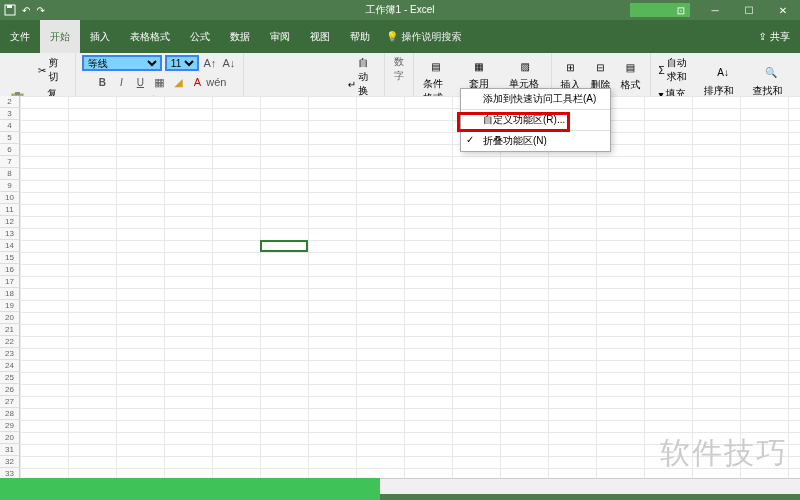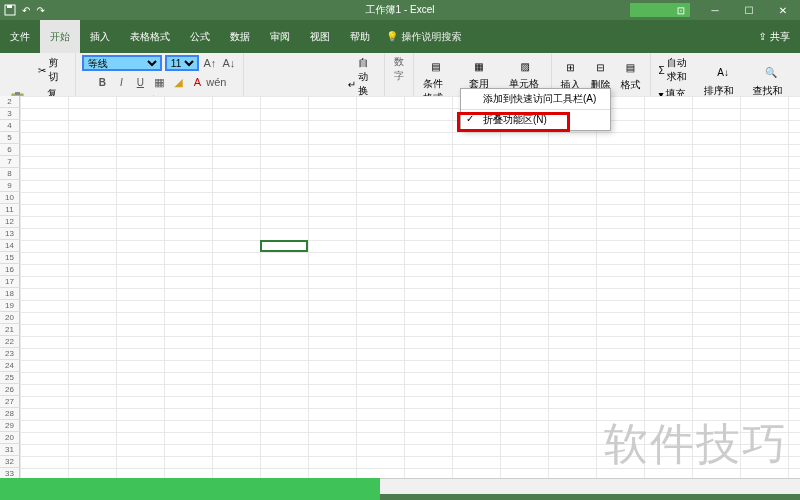--- a/index.html
+++ b/index.html
@@ -33,21 +33,21 @@
 .ctxmenu{position:absolute;background:#fff;border:1px solid #aaa;box-shadow:2px 2px 6px rgba(0,0,0,.2);padding:0;z-index:10}
 .ctxmenu .mi{padding:3px 14px 3px 22px;font-size:10px;cursor:pointer;position:relative;white-space:nowrap}
 .ctxmenu .mi.sep{border-bottom:1px solid #ddd}
 .ctxmenu .mi .chk{position:absolute;left:5px}
 .highlight{border:3px solid #d00;position:absolute;z-index:11;pointer-events:none}
 .sheettabs{position:absolute;bottom:6px;left:0;right:0;height:16px;background:#f0f0f0;border-top:1px solid #ccc;display:flex;align-items:center;padding-left:20px;gap:6px}
 .sheettabs .sh{padding:1px 10px;background:#fff;border:1px solid #ccc;border-bottom:none;font-size:10px;cursor:pointer}
 .sheettabs .plus{width:14px;height:14px;border:1px solid #ccc;border-radius:50%;display:flex;align-items:center;justify-content:center;cursor:pointer;font-size:10px;color:#666}
 .status{position:absolute;bottom:0;left:0;right:0;height:6px;background:#4d7b4d}
 .greenbar{position:absolute;bottom:0;left:0;height:22px;width:380px;background:#3fc258;z-index:20}
-.watermark{position:absolute;right:12px;bottom:26px;font-size:44px;color:#ccc;font-weight:300;z-index:5;letter-spacing:2px}
+.watermark{position:absolute;right:12px;bottom:26px;font-size:30px;color:#ccc;font-weight:300;z-index:5;letter-spacing:2px}
 svg{display:block}
 </style>
 </head>
 <body>
 
 <div class="titlebar">
   <div class="qat">
     <span>
         <svg width="12" height="12" viewBox="0 0 12 12">
           <rect x="1" y="1" width="10" height="10" fill="none" stroke="#fff" stroke-width="1"></rect>
@@ -280,20 +280,21 @@
       <div class="rowhdr">31</div>
       <div class="rowhdr">32</div>
       <div class="rowhdr">33</div>
     </div>
   <div class="gridcells"></div>
   <div class="activecell" style="left:260px;top:144px;width:48px;height:12px"></div>
 </div>
 
 <div class="ctxmenu" style="left:460px;top:88px">
   <div class="mi sep">添加到快速访问工具栏(A)</div>
+  <div class="mi sep">自定义功能区(R)...</div>
   <div class="mi"><span class="chk">✓</span><span>折叠功能区(N)</span></div>
 </div>
 <div class="highlight" style="left:457px;top:112px;width:113px;height:20px"></div>
 
 <div class="watermark">软件技巧</div>
 
 <div class="sheettabs">
   <span style="color:#888">◂</span>
   <span style="color:#888">▸</span>
   <div class="sh">Sheet1</div>

